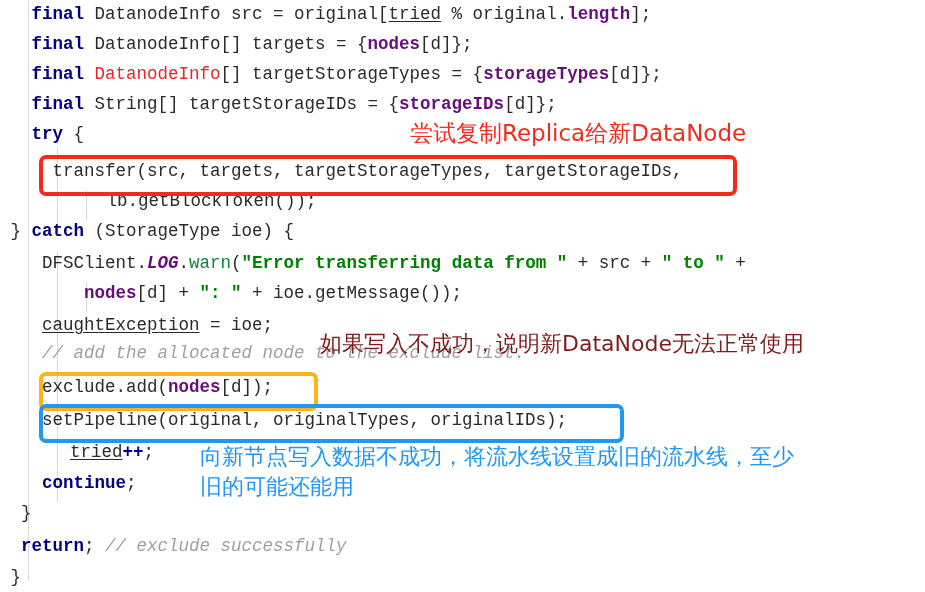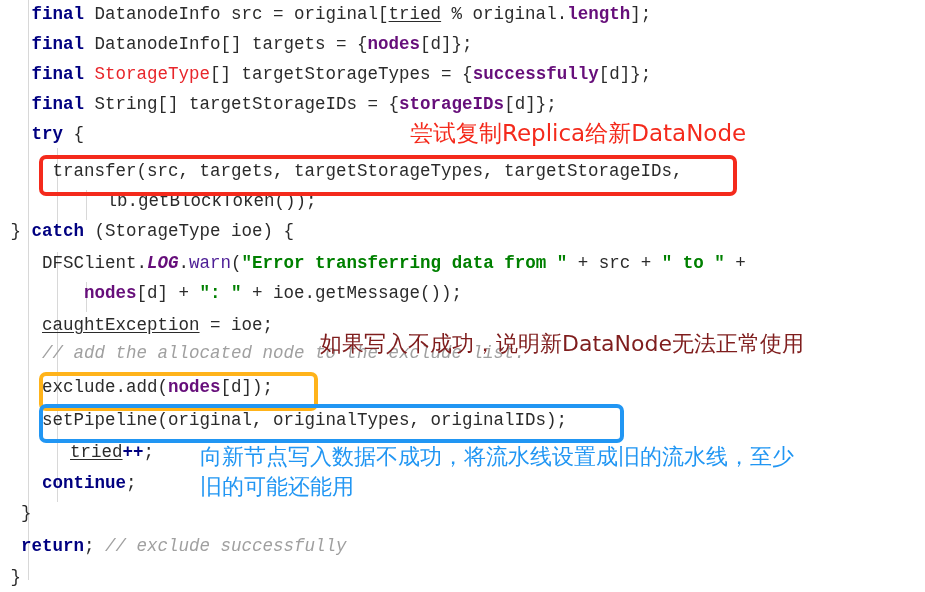--- a/index.html
+++ b/index.html
@@ -39,21 +39,21 @@
     color: #2b2b2b;
     letter-spacing: 0px;
   }
 
   
   .kw      { color: #000080; font-weight: bold; }
   .typ     { color: #e8262b; }
   .fld     { color: #660e7a; font-weight: bold; }
   .fld-i   { color: #660e7a; font-weight: bold; font-style: italic; }
   .str     { color: #008000; font-weight: bold; }
-  .mth     { color: #4c1d95; }
+  .mth     { color: #15803d; }
   .cmt     { color: #a0a0a0; font-style: italic; }
   .plain   { color: #2b2b2b; }
   .ul      { text-decoration: underline; text-underline-offset: 2px; }
 
   
   .anno-box {
     position: absolute;
     border-style: solid;
     border-radius: 7px;
     background: transparent;
@@ -78,21 +78,21 @@
   <div class="guide" style="left:28px; top:0px; height:580px;"></div>
   <div class="guide" style="left:57px; top:148px; height:82px;"></div>
   <div class="guide" style="left:57px; top:252px; height:250px;"></div>
   <div class="guide" style="left:86px; top:190px; height:30px;"></div>
   <div class="guide" style="left:86px; top:282px; height:30px;"></div>
 
   <div class="code-line" style="left:0px; top:4px;"><span class="plain">   </span><span class="kw">final</span><span class="plain"> DatanodeInfo src = original[</span><span class="plain ul">tried</span><span class="plain"> % original.</span><span class="fld">length</span><span class="plain">];</span></div>
 
   <div class="code-line" style="left:0px; top:34px;"><span class="plain">   </span><span class="kw">final</span><span class="plain"> DatanodeInfo[] targets = {</span><span class="fld">nodes</span><span class="plain">[d]};</span></div>
 
-  <div class="code-line" style="left:0px; top:64px;"><span class="plain">   </span><span class="kw">final</span><span class="plain"> </span><span class="typ">StorageType</span><span class="plain">[] targetStorageTypes = {</span><span class="fld">successfully</span><span class="plain">[d]};</span></div>
+  <div class="code-line" style="left:0px; top:64px;"><span class="plain">   </span><span class="kw">final</span><span class="plain"> </span><span class="typ">DatanodeInfo</span><span class="plain">[] targetStorageTypes = {</span><span class="fld">storageTypes</span><span class="plain">[d]};</span></div>
 
   <div class="code-line" style="left:0px; top:94px;"><span class="plain">   </span><span class="kw">final</span><span class="plain"> String[] targetStorageIDs = {</span><span class="fld">storageIDs</span><span class="plain">[d]};</span></div>
 
   <div class="code-line" style="left:0px; top:124px;"><span class="plain">   </span><span class="kw">try</span><span class="plain"> {</span></div>
 
   <div class="code-line" style="left:0px; top:161px;"><span class="plain">     transfer(src, targets, targetStorageTypes, targetStorageIDs,</span></div>
 
   <div class="code-line" style="left:0px; top:191px;margin-left:12px;"><span class="plain">         lb.getBlockToken());</span></div>
 
   <div class="code-line" style="left:0px; top:221px;"><span class="plain"> } </span><span class="kw">catch</span><span class="plain"> (StorageType ioe) {</span></div>

